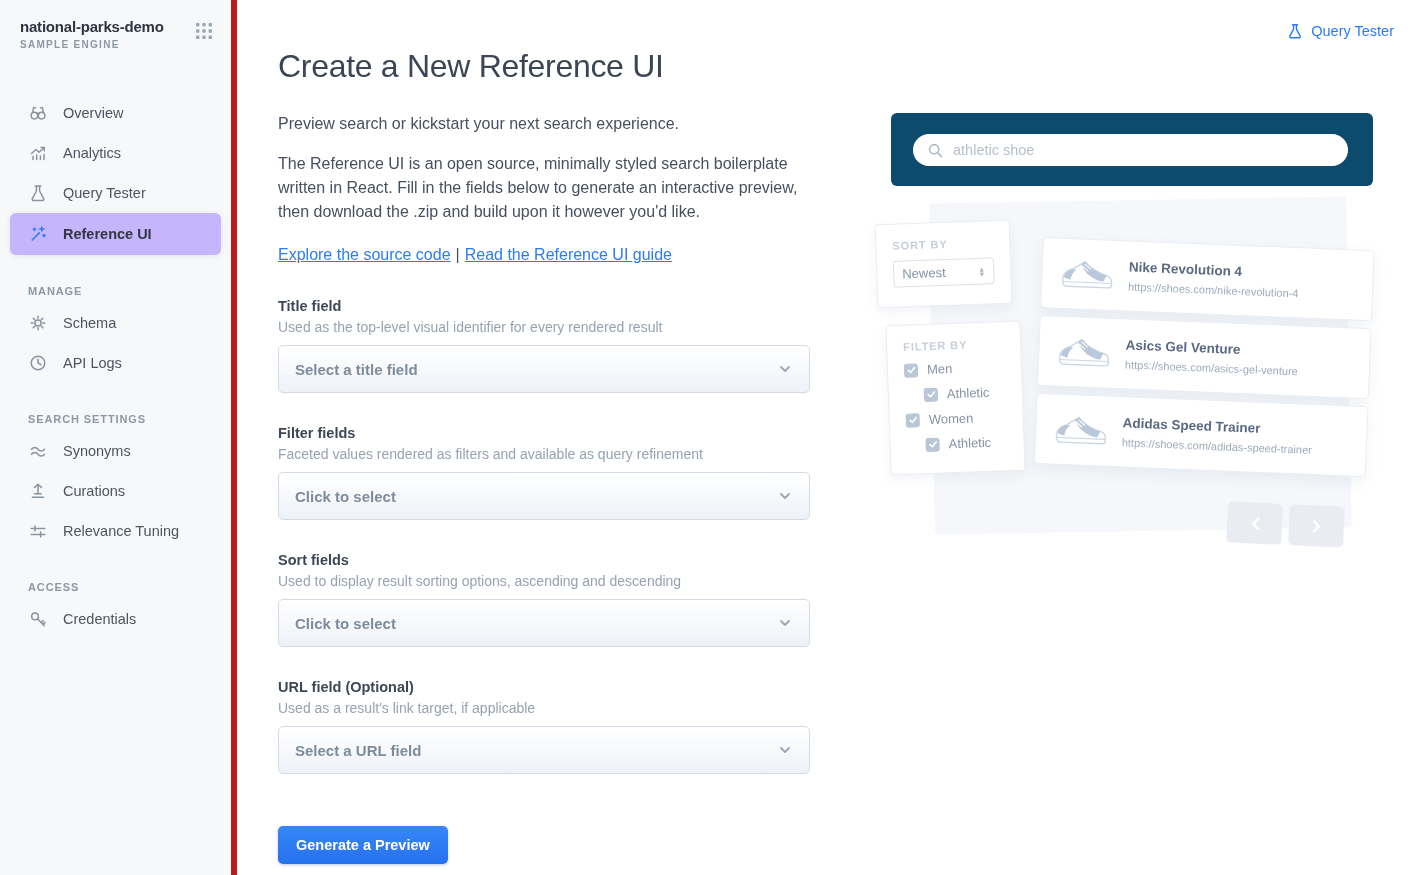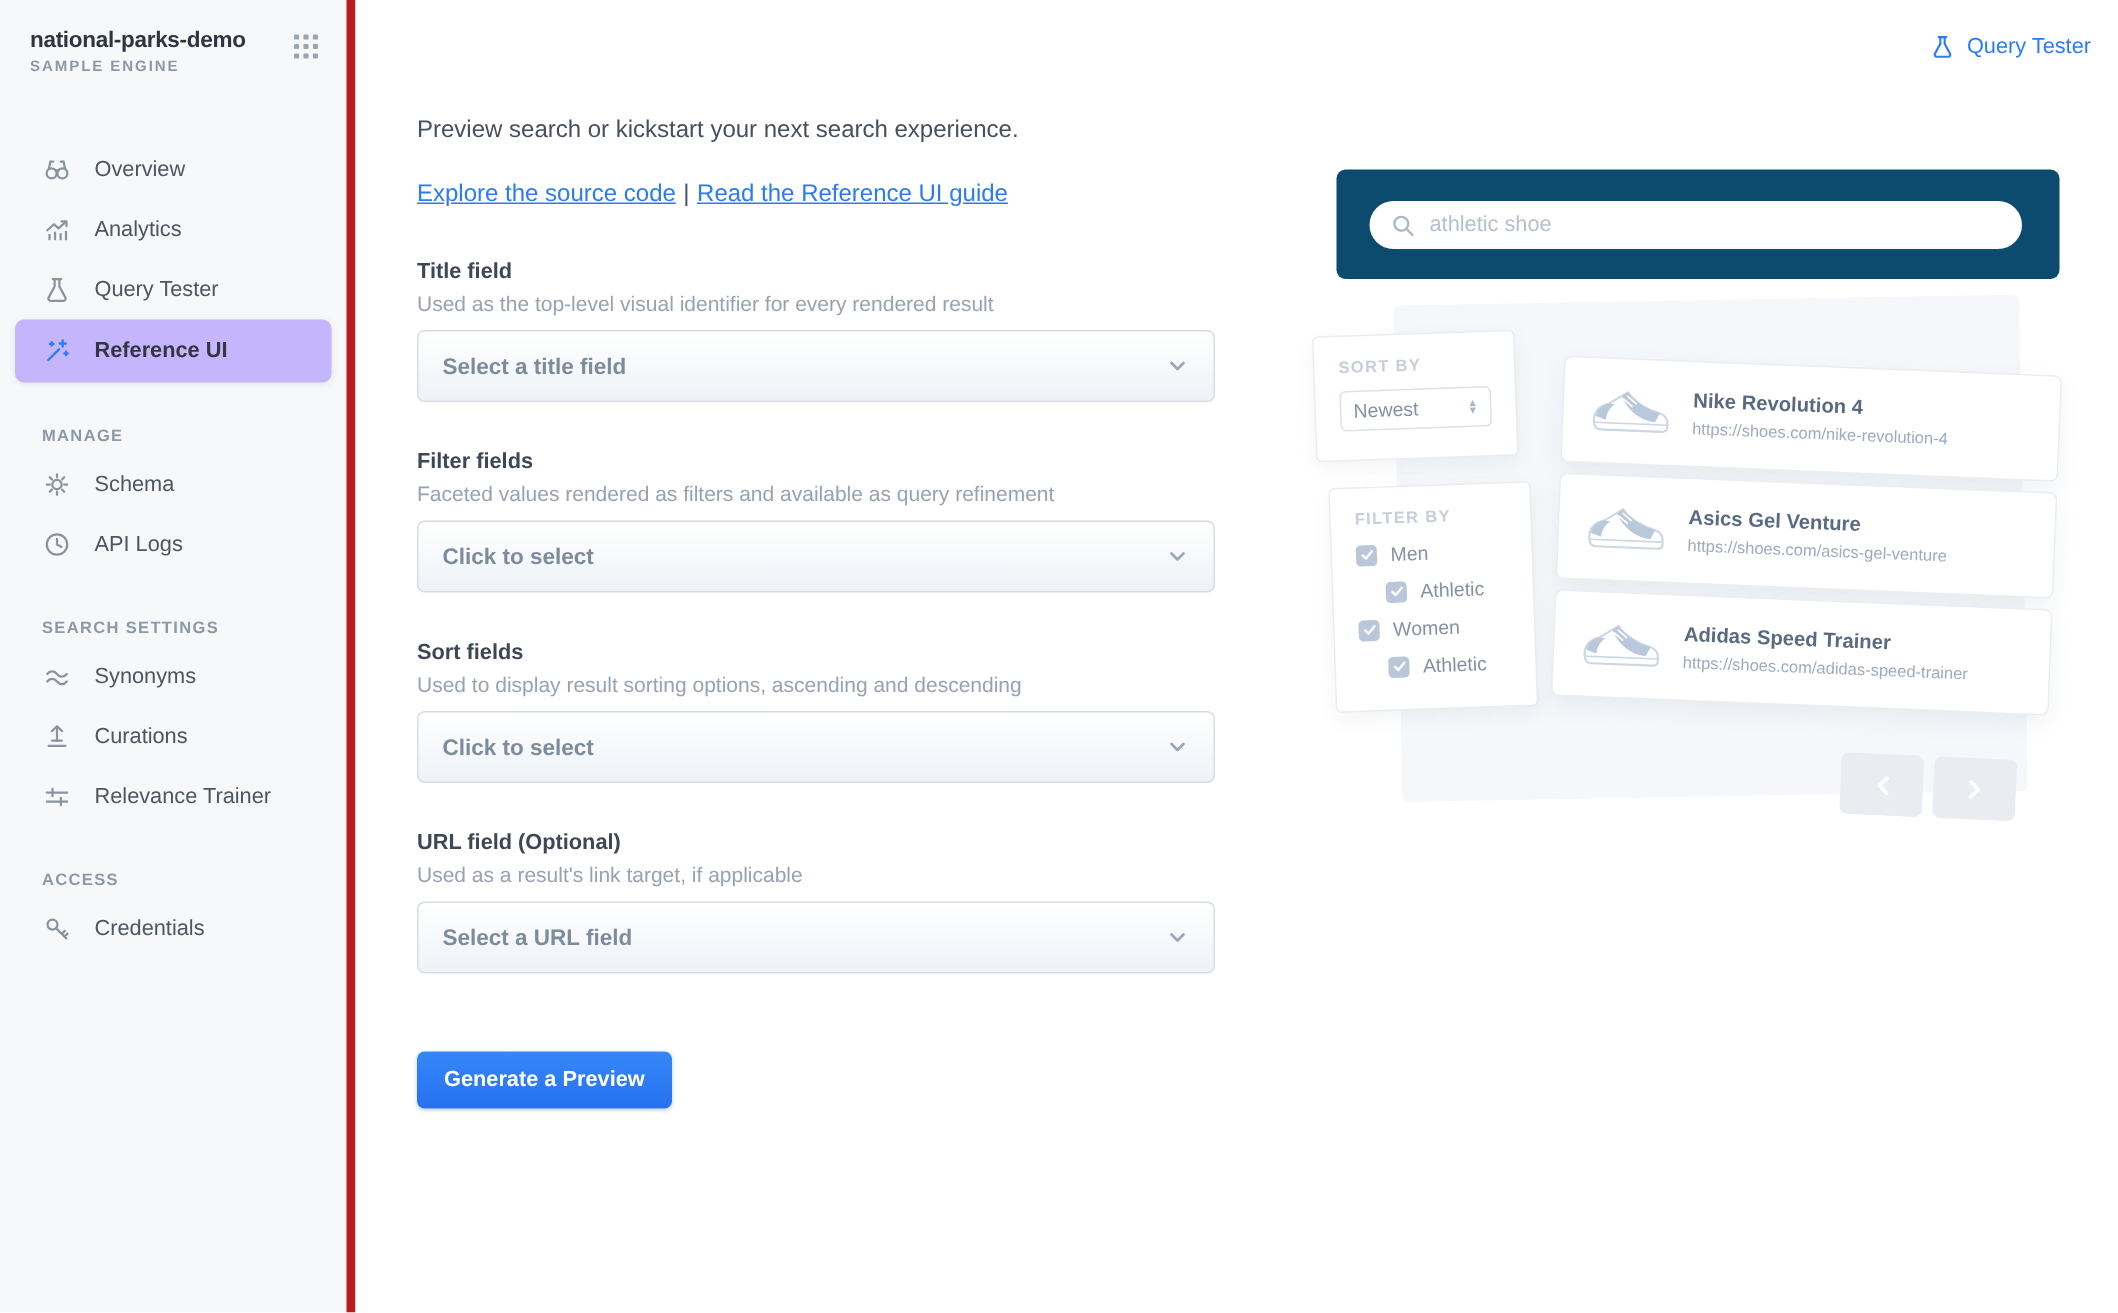--- a/index.html
+++ b/index.html
@@ -247,21 +247,21 @@
           </svg>
         </span>
         <span>Curations</span>
       </div>
       <div class="nav-item">
         <span class="nicon">
           <svg width="20" height="20" viewBox="0 0 20 20" fill="none" stroke="#8a93a0" stroke-width="1.5" stroke-linecap="round">
             <path d="M3.2 7.4 h13.6 M7 4.9 v5 M3.2 13.4 h13.6 M12.6 10.9 v5"></path>
           </svg>
         </span>
-        <span>Relevance Trainer</span>
+        <span>Relevance Tuning</span>
       </div>
 
       <div class="section-label">ACCESS</div>
       <div class="nav-item">
         <span class="nicon">
           <svg width="20" height="20" viewBox="0 0 20 20" fill="none" stroke="#8a93a0" stroke-width="1.5" stroke-linecap="round">
             <circle cx="7" cy="7.4" r="3.3"></circle>
             <path d="M9.4 9.8 L16.2 16.6 M13.2 13.6 L15.2 11.6 M15 15.4 L17 13.4"></path>
           </svg>
         </span>
@@ -275,21 +275,23 @@
     <a class="query-tester-link">
       <span>
         <svg width="18" height="18" viewBox="0 0 20 20" fill="none" stroke="#2d7cf7" stroke-width="1.6" stroke-linecap="round" stroke-linejoin="round">
           <path d="M7.2 3 h5.6 M8.4 3 v5 L4.3 15.6 a1.5 1.5 0 0 0 1.4 2 h8.6 a1.5 1.5 0 0 0 1.4 -2 L11.6 8 v-5"></path>
         </svg>
       </span>
       <span>Query Tester</span>
     </a>
 
     <div class="form-col">
+      <h1 class="page-title">Create a New Reference UI</h1>
       <p class="intro">Preview search or kickstart your next search experience.</p>
+      <p class="description">The Reference UI is an open source, minimally styled search boilerplate written in React. Fill in the fields below to generate an interactive preview, then download the .zip and build upon it however you'd like.</p>
       <p class="links-row"><a>Explore the source code</a><span class="sep">|</span><a>Read the Reference UI guide</a></p>
 
       <div class="form">
 
         <div class="field-group">
           <div class="field-label">Title field</div>
           <div class="field-desc">Used as the top-level visual identifier for every rendered result</div>
           <div class="select-box">
             <span class="select-value">Select a title field</span>
             <span>

